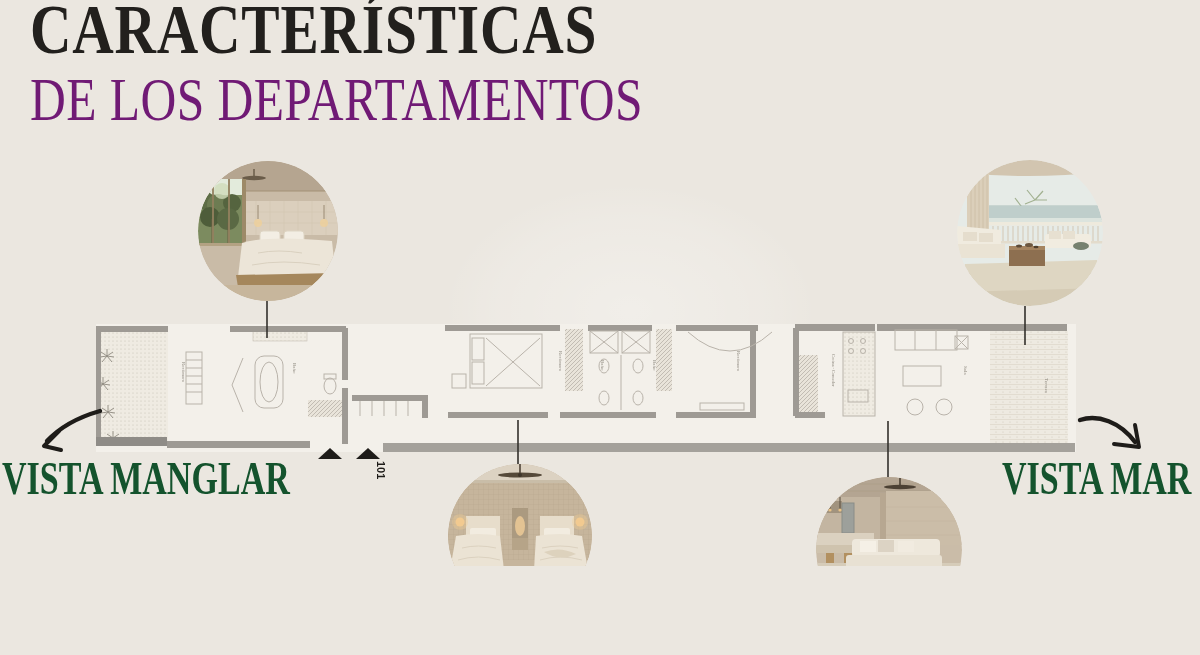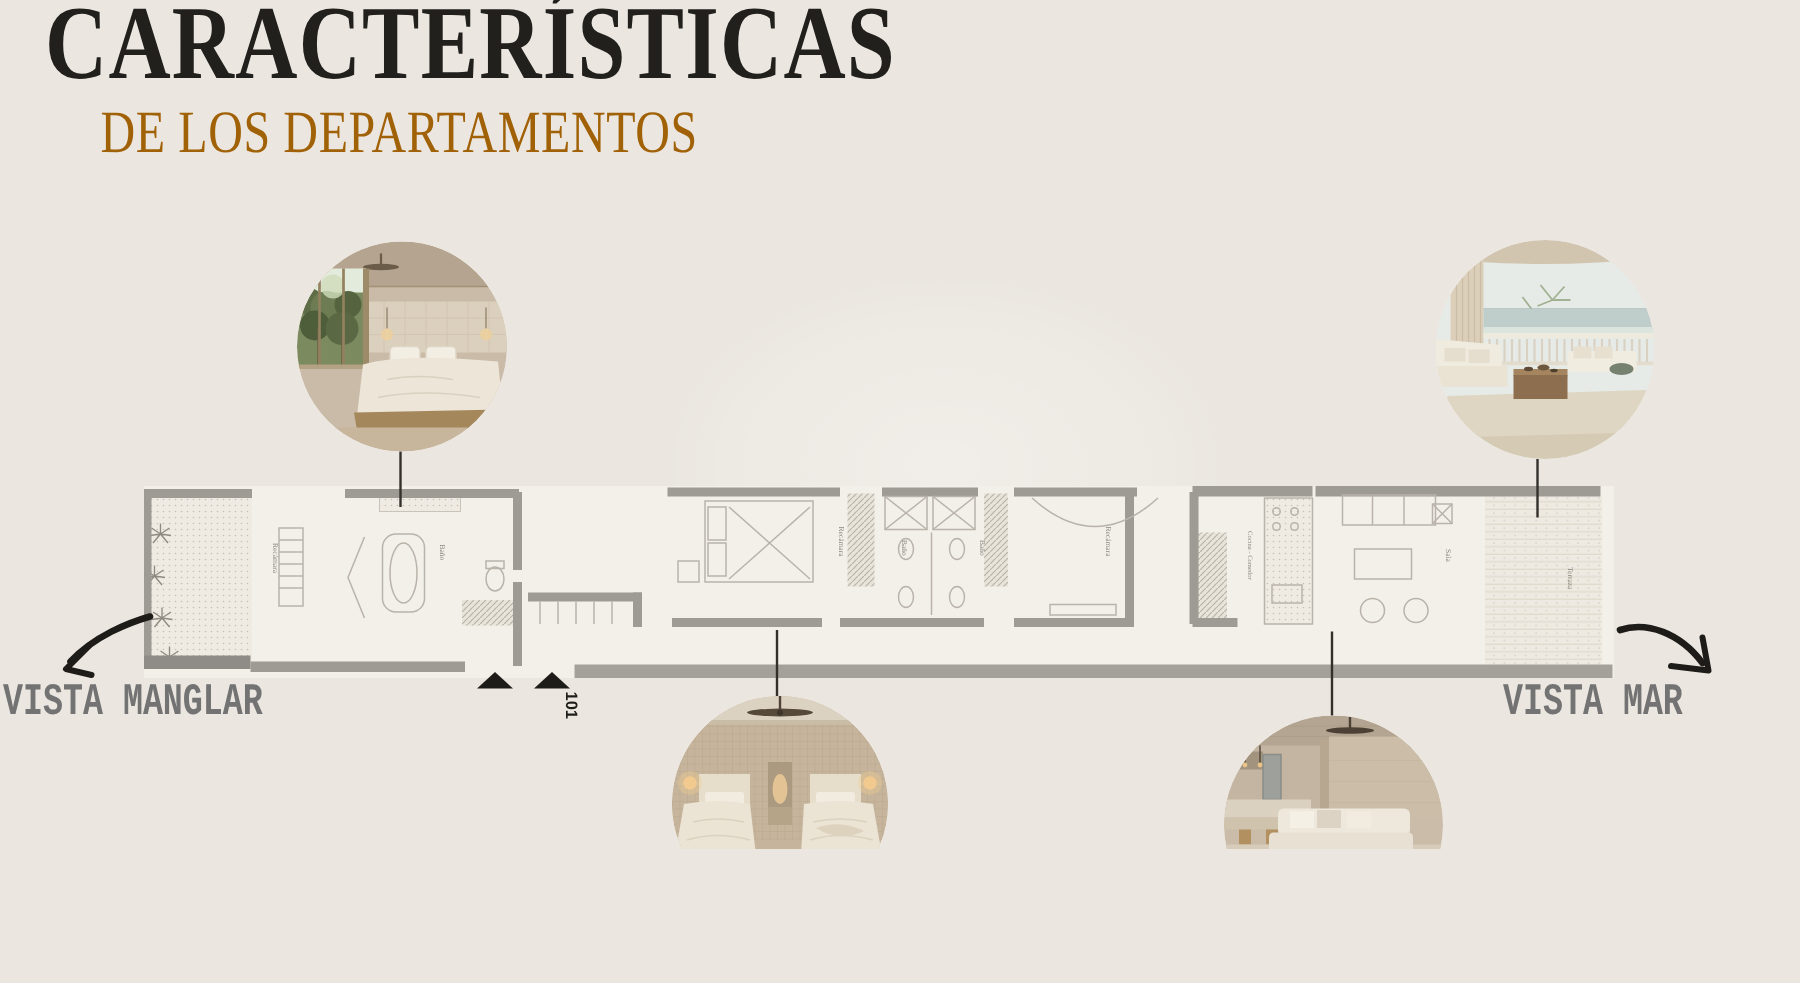--- a/index.html
+++ b/index.html
@@ -1,27 +1,27 @@
 <!DOCTYPE html>
 <html><head>
 <meta charset="utf-8">
 <style>
   html,body{margin:0;padding:0;background:#ebe7e0;}
   .slide{position:relative;width:1200px;height:566px;overflow:hidden;
          background:#ebe7e0;font-family:"Liberation Serif",serif;}
   
   .title1{position:absolute;left:30px;top:-10px;font-size:70px;font-weight:700;
           color:#22201d;letter-spacing:1px;white-space:nowrap;}
-  .title2{position:absolute;left:30px;top:64px;font-size:40px;font-weight:400;
-          color:#a16207;letter-spacing:.5px;white-space:nowrap;margin-left:37px;}
+  .title2{position:absolute;left:30px;top:64px;font-size:62px;font-weight:400;
+          color:#701a75;letter-spacing:.5px;white-space:nowrap;}
   .sx{display:inline-block;transform-origin:left top;}
   .title1 .sx{transform:scaleX(.82);}
   .title2 .sx{transform:scaleX(.80);}
   
-  .callout{position:absolute;top:452px;font-size:30px;font-weight:700;color:#737373;white-space:nowrap;font-family:Liberation Mono, monospace;}
+  .callout{position:absolute;top:452px;font-size:46px;font-weight:700;color:#14532d;white-space:nowrap;}
   .callout .sx{transform:scaleX(.74);}
   .callout.left{left:2px;}
   .callout.right{left:1002px;}
   
   .watermark{position:absolute;left:380px;top:140px;width:500px;height:340px;border-radius:50%;
      background:radial-gradient(closest-side,rgba(255,255,255,.30),rgba(255,255,255,.12) 55%,rgba(255,255,255,0) 75%);
      pointer-events:none;}
   
   .photo{position:absolute;border-radius:50%;overflow:hidden;}
   .photo svg{display:block;}

